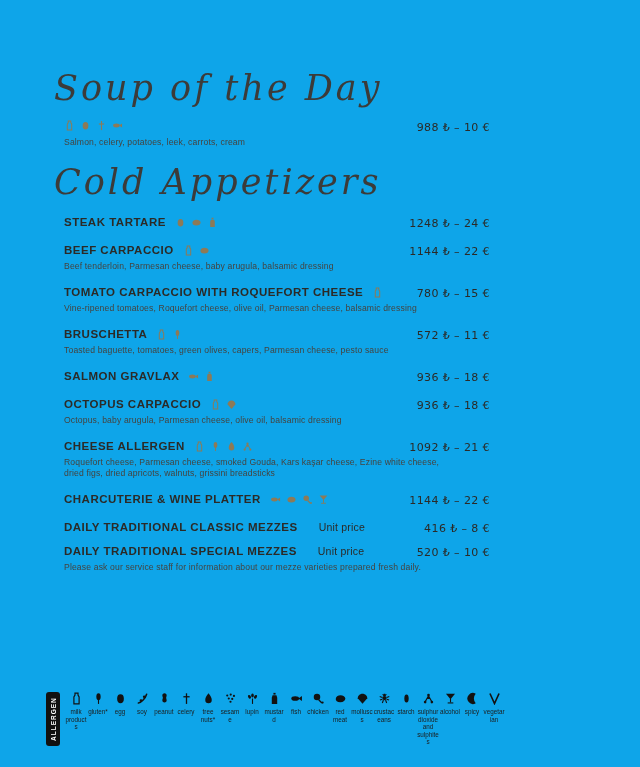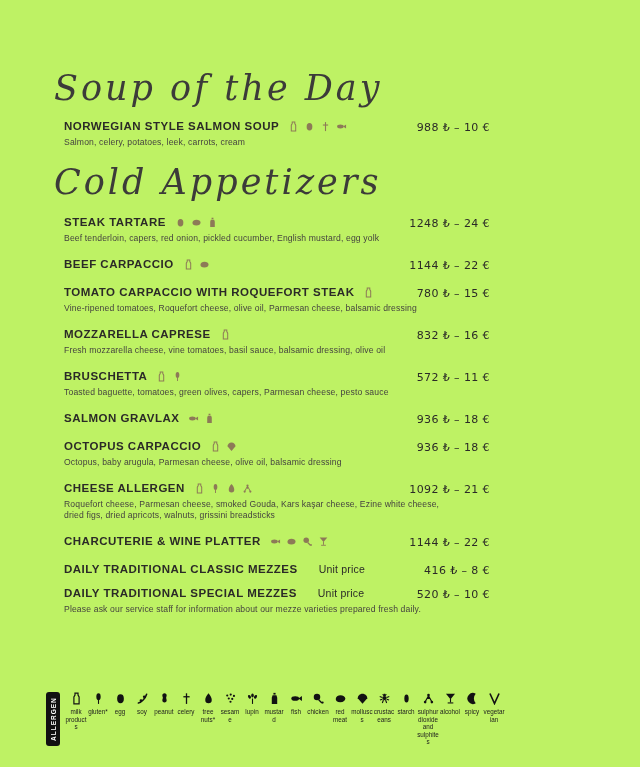--- a/index.html
+++ b/index.html
@@ -3,21 +3,21 @@
 <meta charset="utf-8">
 <style>
   * { margin:0; padding:0; box-sizing:border-box; }
   html,body { width:640px; height:767px; }
   body {
     background:#ffffff;
     font-family:"Liberation Sans", sans-serif;
     color:#2b2a27;
     overflow:hidden;
   }
-  .page { position:relative; width:640px; height:767px; background:#bef264; }
+  .page { position:relative; width:640px; height:767px; background:#0ea5e9; }
   .content { position:absolute; left:64px; top:68px; width:426px; }
 
   .script-heading {
     font-family:"DejaVu Serif", serif;
     font-style:italic;
     font-weight:400;
     font-size:35px;
     letter-spacing:3px;
     color:#3c3b39;
     margin:0 0 12px -10px;
@@ -107,21 +107,20 @@
 </style>
 </head>
 <body>
 
 <div class="page">
   <div class="content" id="menu">
       <div class="script-heading">Soup of the Day</div>
       <div class="menu-item">
         <div class="item-row">
           <div class="item-left">
-            <span class="item-title">NORWEGIAN STYLE SALMON SOUP</span>
             <span class="item-icons">
               <span class="icn">
                 <svg viewBox="0 0 12 12">
                   <path d="M4.6 1h2.8v1.8l1 1.7V11H3.6V4.5l1-1.7z" fill="none" stroke="currentColor" stroke-width="1.1"></path>
                 </svg>
               </span>
               <span class="icn">
                 <svg viewBox="0 0 12 12">
                   <ellipse cx="6" cy="6.2" rx="3.1" ry="4.1" fill="currentColor"></ellipse>
                 </svg>
@@ -167,73 +166,57 @@
                   <g fill="currentColor">
                     <rect x="5" y="0.8" width="2" height="1.6"></rect>
                     <path d="M4.2 3h3.6l.7 2.2V11H3.5V5.2z"></path>
                   </g>
                 </svg>
               </span>
             </span>
           </div>
           <span class="item-price">1248 ₺ – 24 €</span>
         </div>
-        <div class="item-desc">Beef tenderloin, capers, red onion, pickled cucumber, English mustard, egg yolk</div>
       </div>
       <div class="menu-item">
         <div class="item-row">
           <div class="item-left">
             <span class="item-title">BEEF CARPACCIO</span>
             <span class="item-icons">
               <span class="icn">
                 <svg viewBox="0 0 12 12">
                   <path d="M4.6 1h2.8v1.8l1 1.7V11H3.6V4.5l1-1.7z" fill="none" stroke="currentColor" stroke-width="1.1"></path>
                 </svg>
               </span>
               <span class="icn">
                 <svg viewBox="0 0 12 12">
                   <path d="M1.6 6.4C1.6 4.4 3.6 3 6 3s4.4 1.2 4.4 3-1.6 3.4-4.6 3.4S1.6 8.2 1.6 6.4z" fill="currentColor"></path>
                 </svg>
               </span>
             </span>
           </div>
           <span class="item-price">1144 ₺ – 22 €</span>
         </div>
-      </div>
-      <div class="menu-item">
-        <div class="item-row">
-          <div class="item-left">
-            <span class="item-title">TOMATO CARPACCIO WITH ROQUEFORT STEAK</span>
+        <div class="item-desc">Beef tenderloin, Parmesan cheese, baby arugula, balsamic dressing</div>
+      </div>
+      <div class="menu-item">
+        <div class="item-row">
+          <div class="item-left">
+            <span class="item-title">TOMATO CARPACCIO WITH ROQUEFORT CHEESE</span>
             <span class="item-icons">
               <span class="icn">
                 <svg viewBox="0 0 12 12">
                   <path d="M4.6 1h2.8v1.8l1 1.7V11H3.6V4.5l1-1.7z" fill="none" stroke="currentColor" stroke-width="1.1"></path>
                 </svg>
               </span>
             </span>
           </div>
           <span class="item-price">780 ₺ – 15 €</span>
         </div>
         <div class="item-desc">Vine-ripened tomatoes, Roquefort cheese, olive oil, Parmesan cheese, balsamic dressing</div>
-      </div>
-      <div class="menu-item">
-        <div class="item-row">
-          <div class="item-left">
-            <span class="item-title">MOZZARELLA CAPRESE</span>
-            <span class="item-icons">
-              <span class="icn">
-                <svg viewBox="0 0 12 12">
-                  <path d="M4.6 1h2.8v1.8l1 1.7V11H3.6V4.5l1-1.7z" fill="none" stroke="currentColor" stroke-width="1.1"></path>
-                </svg>
-              </span>
-            </span>
-          </div>
-          <span class="item-price">832 ₺ – 16 €</span>
-        </div>
-        <div class="item-desc">Fresh mozzarella cheese, vine tomatoes, basil sauce, balsamic dressing, olive oil</div>
       </div>
       <div class="menu-item">
         <div class="item-row">
           <div class="item-left">
             <span class="item-title">BRUSCHETTA</span>
             <span class="item-icons">
               <span class="icn">
                 <svg viewBox="0 0 12 12">
                   <path d="M4.6 1h2.8v1.8l1 1.7V11H3.6V4.5l1-1.7z" fill="none" stroke="currentColor" stroke-width="1.1"></path>
                 </svg>

